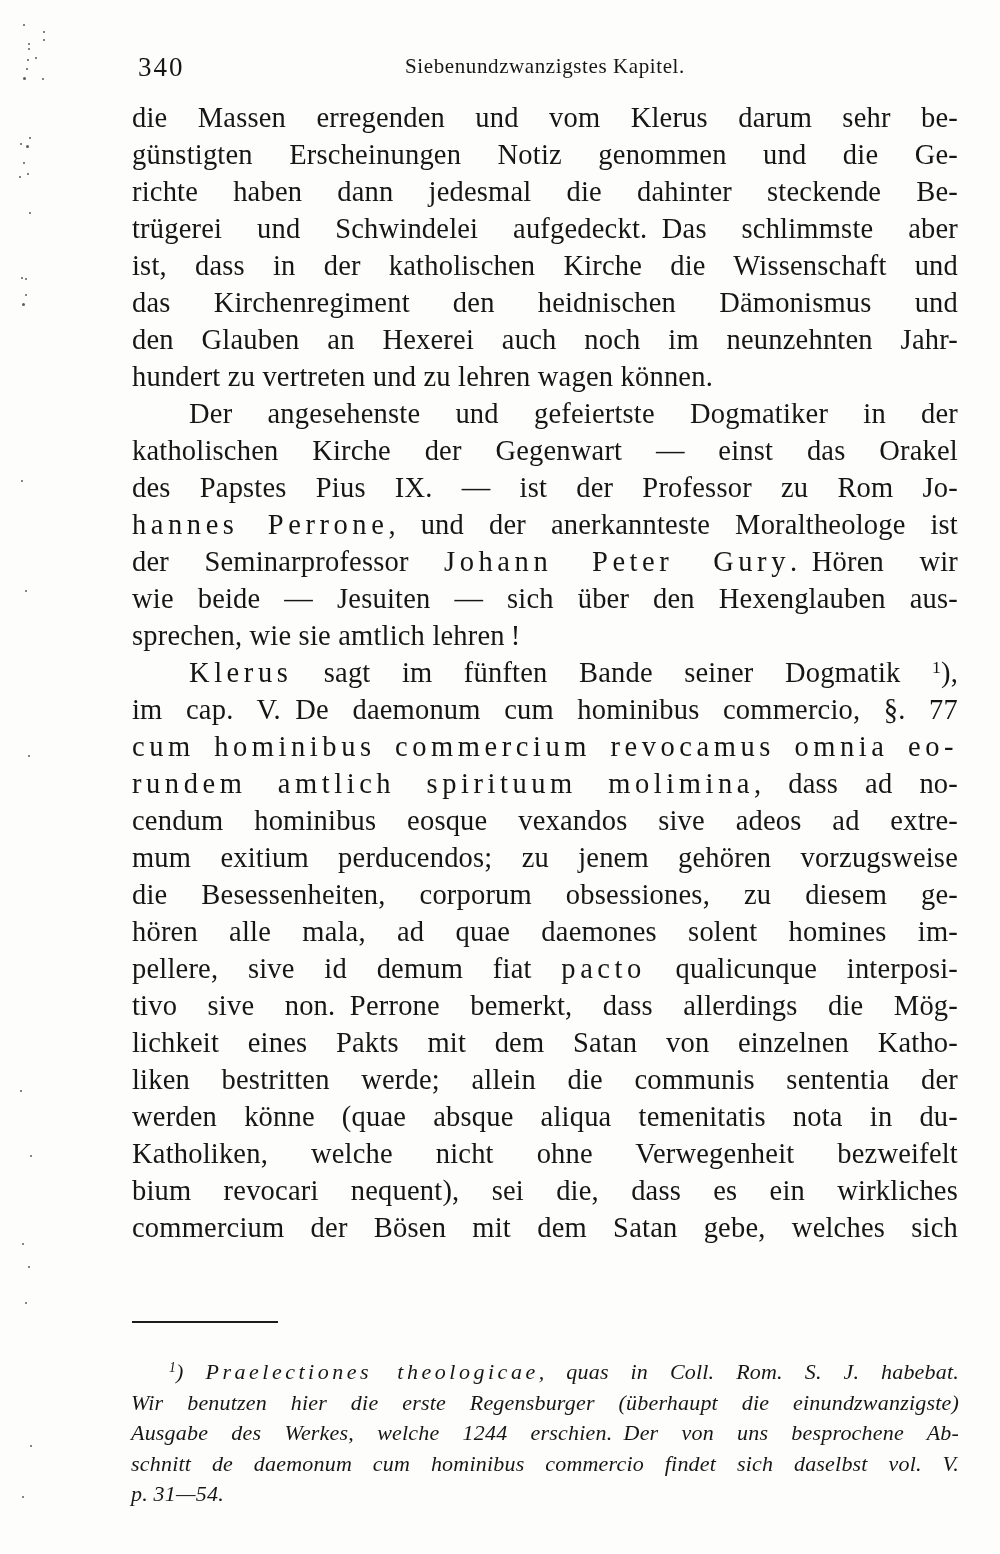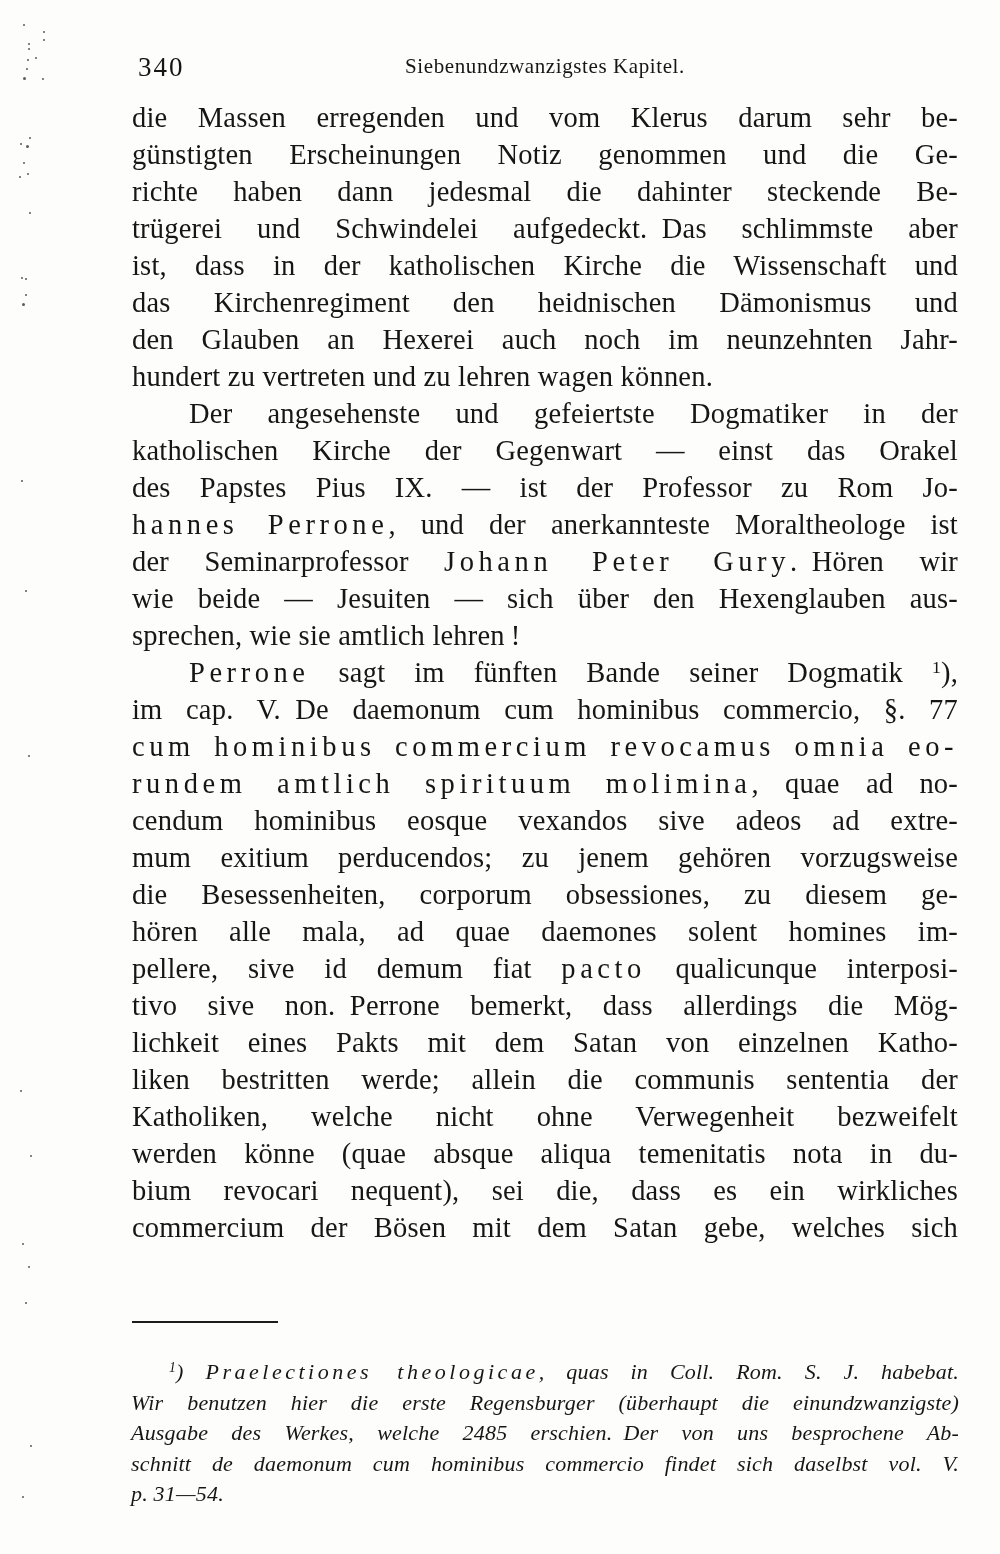--- a/index.html
+++ b/index.html
@@ -102,44 +102,44 @@
       <div class="bodyline"><span>das Kirchenregiment den heidnischen Dämonismus und</span></div>
       <div class="bodyline"><span>den Glauben an Hexerei auch noch im neunzehnten Jahr-</span></div>
       <div class="bodyline end"><span>hundert zu vertreten und zu lehren wagen können.</span></div>
       <div class="bodyline indent"><span>Der angesehenste und gefeiertste Dogmatiker in der</span></div>
       <div class="bodyline"><span>katholischen Kirche der Gegenwart — einst das Orakel</span></div>
       <div class="bodyline"><span>des Papstes Pius IX. — ist der Professor zu Rom Jo-</span></div>
       <div class="bodyline"><span class="sp">hannes Perrone</span><span>, und der anerkannteste Moraltheologe ist</span></div>
       <div class="bodyline"><span>der Seminarprofessor </span><span class="sp">Johann Peter Gury</span><span>. Hören wir</span></div>
       <div class="bodyline"><span>wie beide — Jesuiten — sich über den Hexenglauben aus-</span></div>
       <div class="bodyline end"><span>sprechen, wie sie amtlich lehren !</span></div>
-      <div class="bodyline indent"><span class="sp">Perrone</span><span> sagt im fünften Bande seiner Dogmatik </span><sup class="fnmark">1</sup><span>),</span></div>
+      <div class="bodyline indent"><span class="sp">Klerus</span><span> sagt im fünften Bande seiner Dogmatik </span><sup class="fnmark">1</sup><span>),</span></div>
       <div class="bodyline"><span>im cap. V. De daemonum cum hominibus commercio, §. 77</span></div>
       <div class="bodyline"><span class="sp">cum hominibus commercium revocamus omnia eo-</span></div>
-      <div class="bodyline"><span class="sp">rundem amtlich spirituum molimina</span><span>, quae ad no-</span></div>
+      <div class="bodyline"><span class="sp">rundem amtlich spirituum molimina</span><span>, dass ad no-</span></div>
       <div class="bodyline"><span>cendum hominibus eosque vexandos sive adeos ad extre-</span></div>
       <div class="bodyline"><span>mum exitium perducendos; zu jenem gehören vorzugsweise</span></div>
       <div class="bodyline"><span>die Besessenheiten, corporum obsessiones, zu diesem ge-</span></div>
       <div class="bodyline"><span>hören alle mala, ad quae daemones solent homines im-</span></div>
       <div class="bodyline"><span>pellere, sive id demum fiat </span><span class="sp">pacto</span><span> qualicunque interposi-</span></div>
       <div class="bodyline"><span>tivo sive non. Perrone bemerkt, dass allerdings die Mög-</span></div>
       <div class="bodyline"><span>lichkeit eines Pakts mit dem Satan von einzelnen Katho-</span></div>
       <div class="bodyline"><span>liken bestritten werde; allein die communis sententia der</span></div>
+      <div class="bodyline"><span>werden könne (quae absque aliqua temenitatis nota in du-</span></div>
       <div class="bodyline"><span>Katholiken, welche nicht ohne Verwegenheit bezweifelt</span></div>
-      <div class="bodyline"><span>werden könne (quae absque aliqua temenitatis nota in du-</span></div>
       <div class="bodyline"><span>bium revocari nequent), sei die, dass es ein wirkliches</span></div>
       <div class="bodyline"><span>commercium der Bösen mit dem Satan gebe, welches sich</span></div>
     </div>
 
   <div class="fnrule"></div>
 
   <div class="footnote">
       <div class="fnline indent"><sup class="fnmark">1</sup><span>) </span><span class="sp">Praelectiones theologicae</span><span>, quas in Coll. Rom. S. J. habebat.</span></div>
       <div class="fnline"><span>Wir benutzen hier die erste Regensburger (überhaupt die einundzwanzigste)</span></div>
-      <div class="fnline"><span>Ausgabe des Werkes, welche 2485 erschien. Der von uns besprochene Ab-</span></div>
+      <div class="fnline"><span>Ausgabe des Werkes, welche 1244 erschien. Der von uns besprochene Ab-</span></div>
       <div class="fnline"><span>schnitt de daemonum cum hominibus commercio findet sich daselbst vol. V.</span></div>
       <div class="fnline end"><span>p. 31—54.</span></div>
     </div>
 
   <div>
       <div class="speck" style="left: 23px; top: 24px; width: 2px; height: 2px;"></div>
       <div class="speck" style="left: 43px; top: 31px; width: 2px; height: 2px;"></div>
       <div class="speck" style="left: 43px; top: 39px; width: 2px; height: 2px;"></div>
       <div class="speck" style="left: 28px; top: 43px; width: 2px; height: 2px;"></div>
       <div class="speck" style="left: 28px; top: 48px; width: 2px; height: 2px;"></div>

